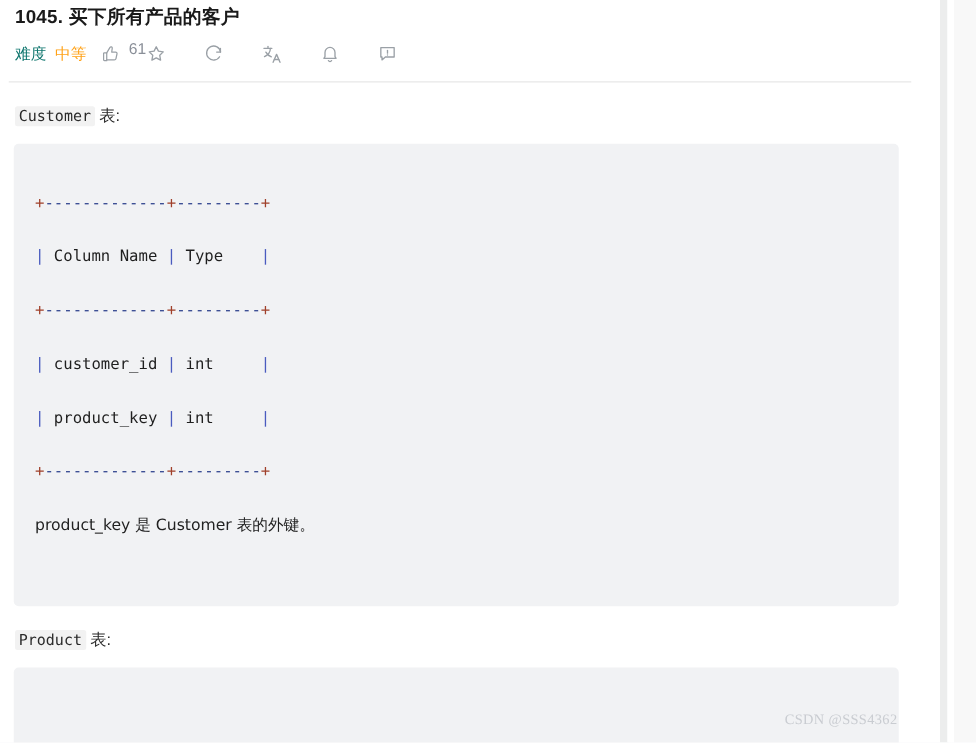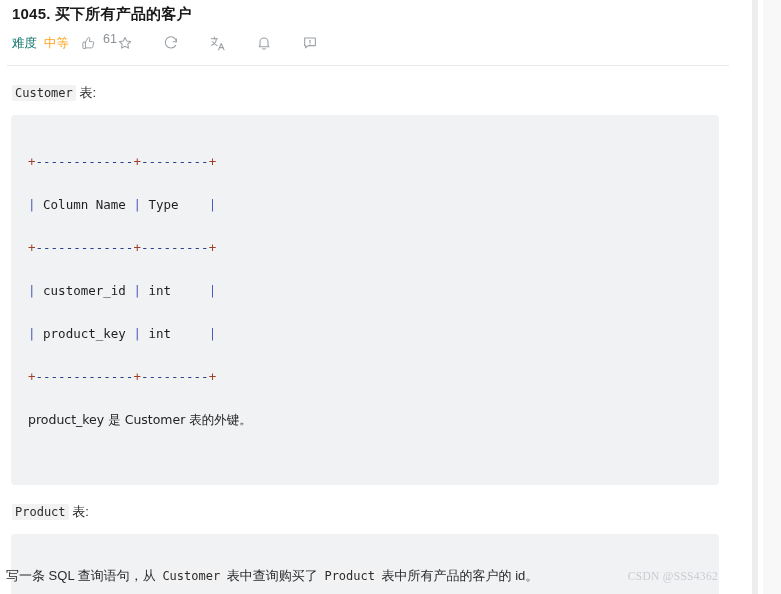--- a/index.html
+++ b/index.html
@@ -260,23 +260,20 @@
 
     <div class="codeblock">
 
 
 
 
 
 
     </div>
 
-    <div class="question">
-      <span>写一条 SQL 查询语句，从 </span><code class="inline">Customer</code><span> 表中查询购买了 </span><code class="inline">Product</code><span> 表中所有产品的客户的 id。</span>
-    </div>
 
     <div class="watermark">CSDN @SSS4362</div>
 
   </div>
 
   <div class="rail-divider"></div>
   <div class="right-rail">
     <div class="rail-inner"></div>
   </div>
 

